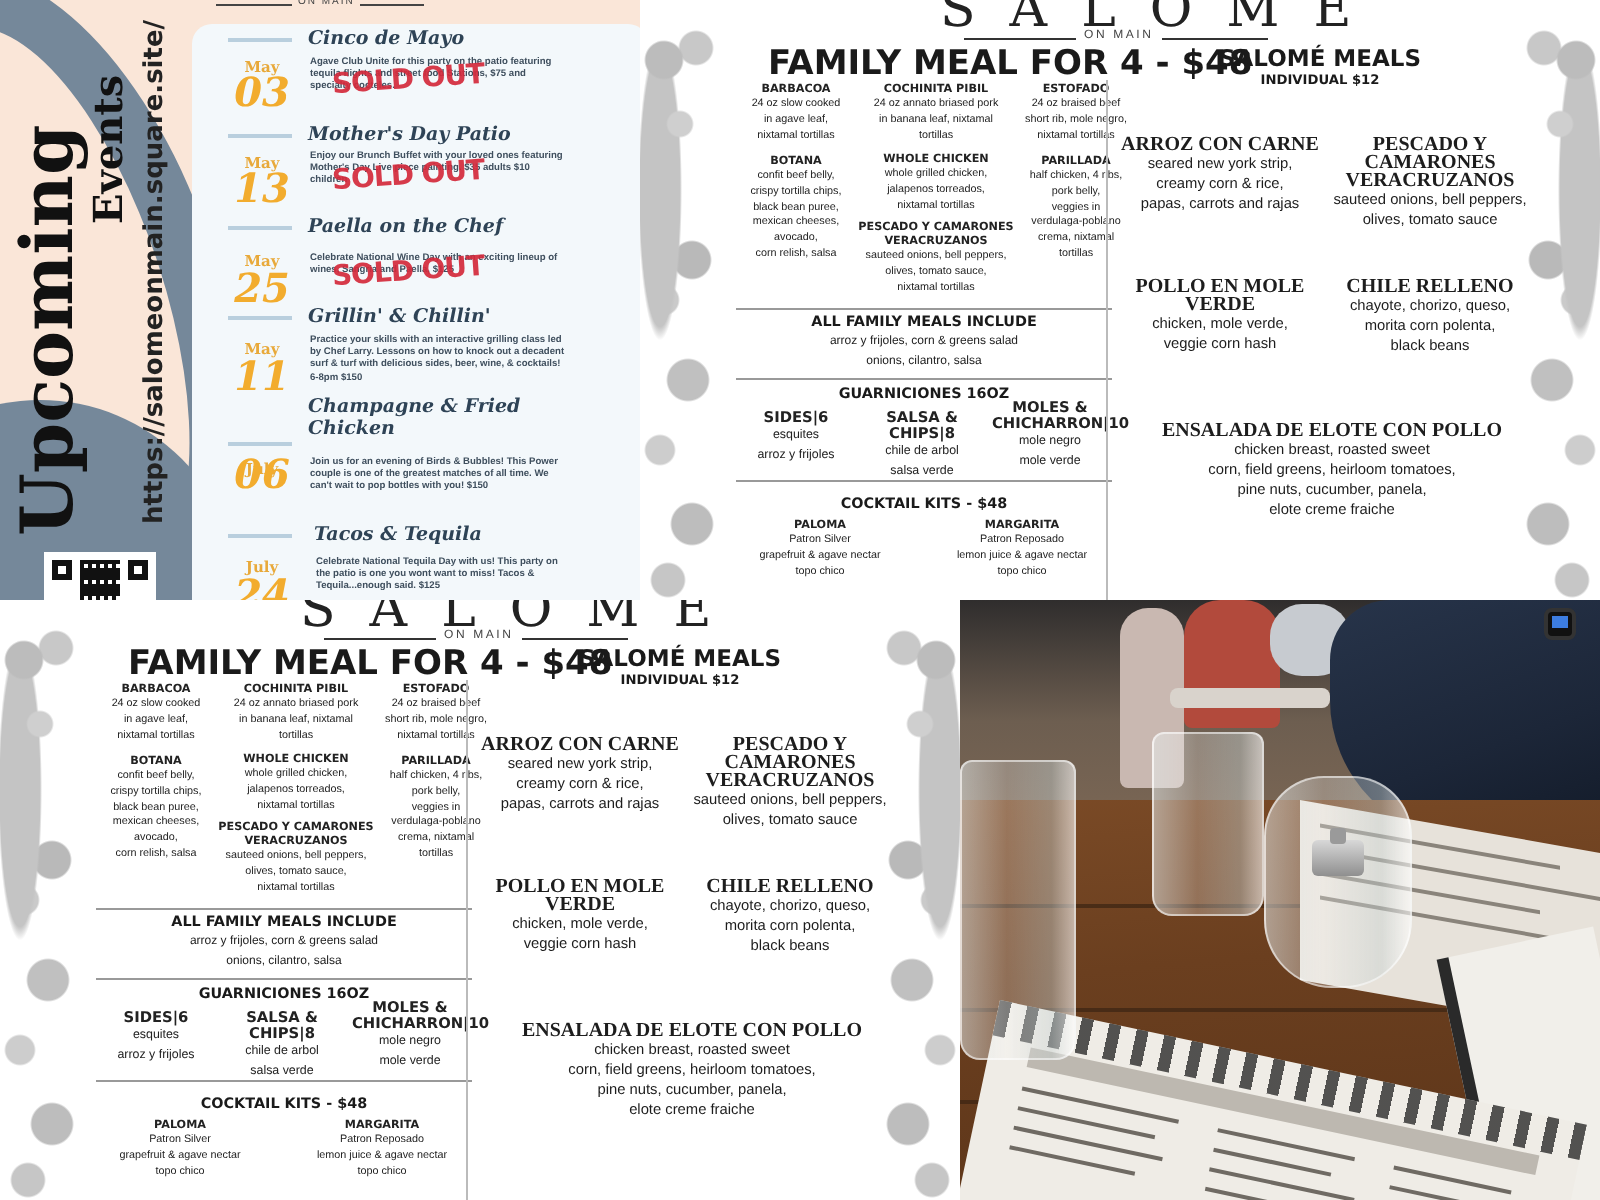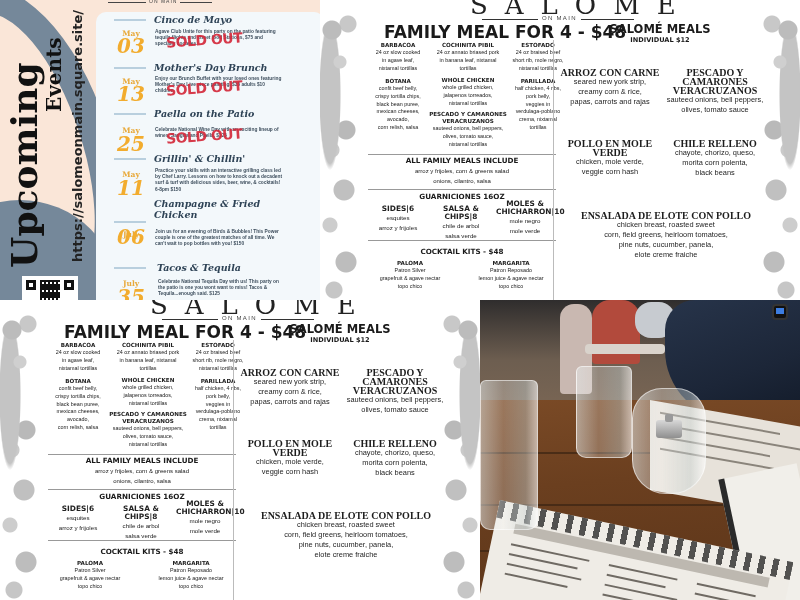--- a/index.html
+++ b/index.html
@@ -220,29 +220,29 @@
     <div class="event" style="top:2px">
       <div class="rule"></div>
       <div class="title" style="top:0">Cinco de Mayo</div>
       <div class="month" style="top:15px">May</div>
       <div class="day" style="top:22px">03</div>
       <div class="desc" style="top:15px">Agave Club Unite for this party on the patio featuring tequila flights and street food Stations, $75 and specialty cocteles.</div>
       <div class="sold" style="top:18px">SOLD OUT</div>
     </div>
     <div class="event" style="top:50px">
       <div class="rule"></div>
-      <div class="title" style="top:0">Mother's Day Brunch</div>
+      <div class="title" style="top:0">Mother's Day Patio</div>
       <div class="month" style="top:15px">May</div>
       <div class="day" style="top:22px">13</div>
       <div class="desc" style="top:14px">Enjoy our Brunch Buffet with your loved ones featuring Mother's Day Live piece painting. $35 adults $10 children</div>
       <div class="sold" style="top:18px">SOLD OUT</div>
     </div>
     <div class="event" style="top:96px">
       <div class="rule"></div>
-      <div class="title" style="top:0">Paella on the Patio</div>
+      <div class="title" style="top:0">Paella on the Chef</div>
       <div class="month" style="top:18px">May</div>
       <div class="day" style="top:26px">25</div>
       <div class="desc" style="top:19px">Celebrate National Wine Day with an exciting lineup of wines, Sangria and Paella, $125</div>
       <div class="sold" style="top:20px">SOLD OUT</div>
     </div>
     <div class="event" style="top:141px">
       <div class="rule"></div>
       <div class="title" style="top:0">Grillin' &amp; Chillin'</div>
       <div class="month" style="top:17px">May</div>
       <div class="day" style="top:25px">11</div>
@@ -252,21 +252,21 @@
       <div class="rule" style="top:22px"></div>
       <div class="title" style="top:-1px">Champagne &amp; Fried Chicken</div>
       <div class="month" style="top:31px">July</div>
       <div class="day" style="top:28px">06</div>
       <div class="desc" style="top:30px">Join us for an evening of Birds &amp; Bubbles! This Power couple is one of the greatest matches of all time. We can't wait to pop bottles with you! $150</div>
     </div>
     <div class="event" style="top:250px">
       <div class="rule"></div>
       <div class="title" style="top:0;left:61px">Tacos &amp; Tequila</div>
       <div class="month" style="top:17px">July</div>
-      <div class="day" style="top:25px">35</div>
+      <div class="day" style="top:25px">24</div>
       <div class="desc" style="top:17px;left:62px">Celebrate National Tequila Day with us! This party on the patio is one you wont want to miss! Tacos &amp; Tequila...enough said. $125</div>
     </div>
   </div>
 </section>
 
 <section class="menu" style="left:320px;top:0">
   <div class="floral left"></div>
   <div class="floral right"></div>
   <div class="logo">SALOME</div>
   <div class="logo-rule"></div>

